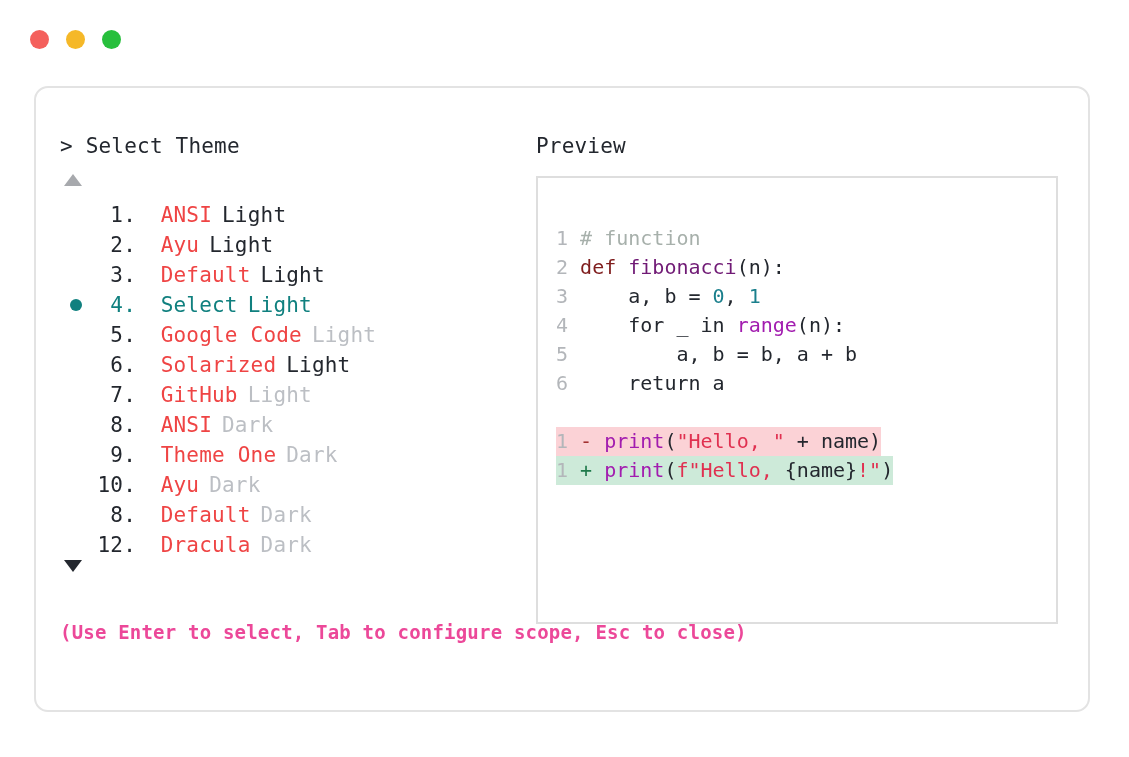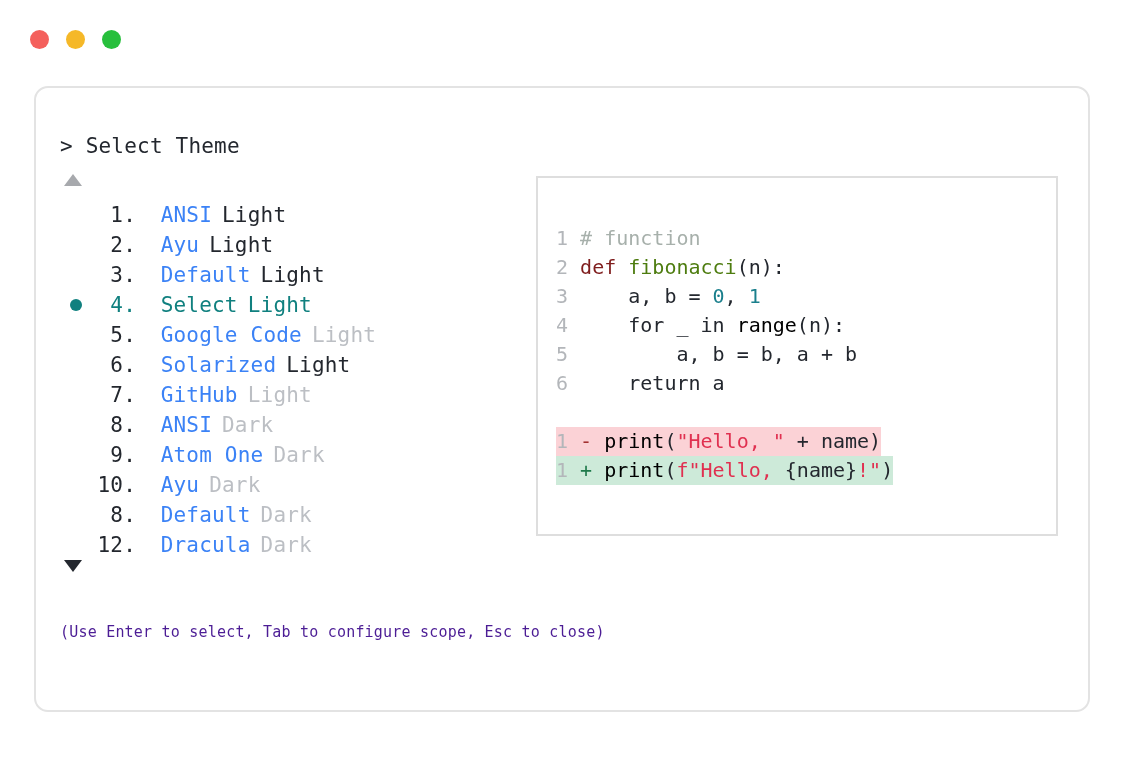--- a/index.html
+++ b/index.html
@@ -129,41 +129,41 @@
     text-align: right;
     color: #23272e;
     letter-spacing: 0.2px;
   }
   .idx-dot {
     flex: none;
     color: #23272e;
     padding-right: 12px;
   }
   .tname {
-    color: #3b82f6;
+    color: #ef4444;
     letter-spacing: 0.2px;
   }
   .tvariant {
     letter-spacing: 0.2px;
     padding-left: 10px;
   }
   .variant-strong { color: #23272e; }
   .variant-dim { color: #bcbfc4; }
   .theme-row.selected .idx,
   .theme-row.selected .idx-dot,
   .theme-row.selected .tname,
   .theme-row.selected .tvariant { color: #10807f; }
 
   
   .preview-box {
     position: absolute;
     left: 500px;
     top: 88px;
     width: 522px;
-    height: 360px;
+    height: 448px;
     box-sizing: border-box;
     border: 2px solid #dedede;
     background: #ffffff;
   }
   .code {
     position: absolute;
     left: 18px;
     top: 46px;
     font-size: 20px;
     line-height: 29px;
@@ -176,38 +176,39 @@
   .diff-block { margin-top: 29px; }
   .diff-line {
     display: inline-block;
     white-space: pre;
   }
   .diff-minus { background: #fbd2d6; }
   .diff-plus  { background: #cdead9; }
 
   .tok-comment { color: #a7b0ab; }
   .tok-kw      { color: #7f1d1d; }
-  .tok-fn      { color: #4d7c0f; }
+  .tok-fn      { color: #701a75; }
   .tok-num     { color: #1a7f8c; }
-  .tok-blue    { color: #000000; margin-top: 8px; }
+  .tok-blue    { color: #a21caf; margin-top: 8px; }
   .tok-plain   { color: #23272e; }
   .tok-str     { color: #e03050; }
   .tok-sign-minus { color: #a33030; }
   .tok-sign-plus  { color: #1e7a4a; }
 
   
   .hint {
     position: absolute;
     left: 24px;
     top: 530px;
-    font-size: 15px;
+    font-size: 19px;
     line-height: 28px;
-    color: #4c1d95;
-    letter-spacing: 0.2px;
-    white-space: pre;
+    color: #ec4899;
+    letter-spacing: 0.2px;
+    white-space: pre;
+    font-weight: bold;
   }
 </style>
 </head>
 <body>
 
 <div class="screen">
 
   <div class="titlebar">
     <span class="dot" style="background: rgb(244, 96, 92);"></span>
     <span class="dot" style="background: rgb(245, 184, 40);"></span>
@@ -222,28 +223,31 @@
         <div class="arrow arrow-up"></div>
         <div class="theme-list">
             <div class="theme-row"><span class="bullet-cell"></span><span class="idx">1.</span><span class="idx-dot"> </span><span class="tname">ANSI</span><span class="tvariant variant-strong">Light</span></div>
             <div class="theme-row"><span class="bullet-cell"></span><span class="idx">2.</span><span class="idx-dot"> </span><span class="tname">Ayu</span><span class="tvariant variant-strong">Light</span></div>
             <div class="theme-row"><span class="bullet-cell"></span><span class="idx">3.</span><span class="idx-dot"> </span><span class="tname">Default</span><span class="tvariant variant-strong">Light</span></div>
             <div class="theme-row selected"><span class="bullet-cell"><span class="bullet" style="background: rgb(16, 128, 127);"></span></span><span class="idx">4.</span><span class="idx-dot"> </span><span class="tname">Select</span><span class="tvariant variant-strong">Light</span></div>
             <div class="theme-row"><span class="bullet-cell"></span><span class="idx">5.</span><span class="idx-dot"> </span><span class="tname">Google Code</span><span class="tvariant variant-dim">Light</span></div>
             <div class="theme-row"><span class="bullet-cell"></span><span class="idx">6.</span><span class="idx-dot"> </span><span class="tname">Solarized</span><span class="tvariant variant-strong">Light</span></div>
             <div class="theme-row"><span class="bullet-cell"></span><span class="idx">7.</span><span class="idx-dot"> </span><span class="tname">GitHub</span><span class="tvariant variant-dim">Light</span></div>
             <div class="theme-row"><span class="bullet-cell"></span><span class="idx">8.</span><span class="idx-dot"> </span><span class="tname">ANSI</span><span class="tvariant variant-dim">Dark</span></div>
-            <div class="theme-row"><span class="bullet-cell"></span><span class="idx">9.</span><span class="idx-dot"> </span><span class="tname">Atom One</span><span class="tvariant variant-dim">Dark</span></div>
+            <div class="theme-row"><span class="bullet-cell"></span><span class="idx">9.</span><span class="idx-dot"> </span><span class="tname">Theme One</span><span class="tvariant variant-dim">Dark</span></div>
             <div class="theme-row"><span class="bullet-cell"></span><span class="idx">10.</span><span class="idx-dot"> </span><span class="tname">Ayu</span><span class="tvariant variant-dim">Dark</span></div>
             <div class="theme-row"><span class="bullet-cell"></span><span class="idx">8.</span><span class="idx-dot"> </span><span class="tname">Default</span><span class="tvariant variant-dim">Dark</span></div>
             <div class="theme-row"><span class="bullet-cell"></span><span class="idx">12.</span><span class="idx-dot"> </span><span class="tname">Dracula</span><span class="tvariant variant-dim">Dark</span></div>
           </div>
         <div class="arrow arrow-down"></div>
       </div>
 
+      <div class="right-col">
+        <div class="col-title">Preview</div>
+      </div>
 
       <div class="preview-box">
         <div class="code"><div class="code-line"><span class="ln">1 </span><span class="tok-comment"># function</span></div><div class="code-line"><span class="ln">2 </span><span class="tok-kw">def </span><span class="tok-fn">fibonacci</span><span class="tok-plain">(n):</span></div><div class="code-line"><span class="ln">3 </span><span class="tok-plain">    a, b = </span><span class="tok-num">0</span><span class="tok-plain">, </span><span class="tok-num">1</span></div><div class="code-line"><span class="ln">4 </span><span class="tok-plain">    for _ in </span><span class="tok-blue">range</span><span class="tok-plain">(n):</span></div><div class="code-line"><span class="ln">5 </span><span class="tok-plain">        a, b = b, a + b</span></div><div class="code-line"><span class="ln">6 </span><span class="tok-plain">    return a</span></div><div class="diff-block"><div><span class="diff-line diff-minus" style="background: rgb(251, 210, 214);"><span class="ln">1 </span><span class="tok-sign-minus">- </span><span class="tok-blue">print</span><span class="tok-plain">(</span><span class="tok-str">"Hello, "</span><span class="tok-plain"> + name)</span></span></div><div><span class="diff-line diff-plus" style="background: rgb(205, 234, 217);"><span class="ln">1 </span><span class="tok-sign-plus">+ </span><span class="tok-blue">print</span><span class="tok-plain">(</span><span class="tok-str">f"Hello, </span><span class="tok-plain">{name}</span><span class="tok-str">!"</span><span class="tok-plain">)</span></span></div></div></div>
       </div>
 
       <div class="hint">(Use Enter to select, Tab to configure scope, Esc to close)</div>
 
     </div>
   </div>
 

